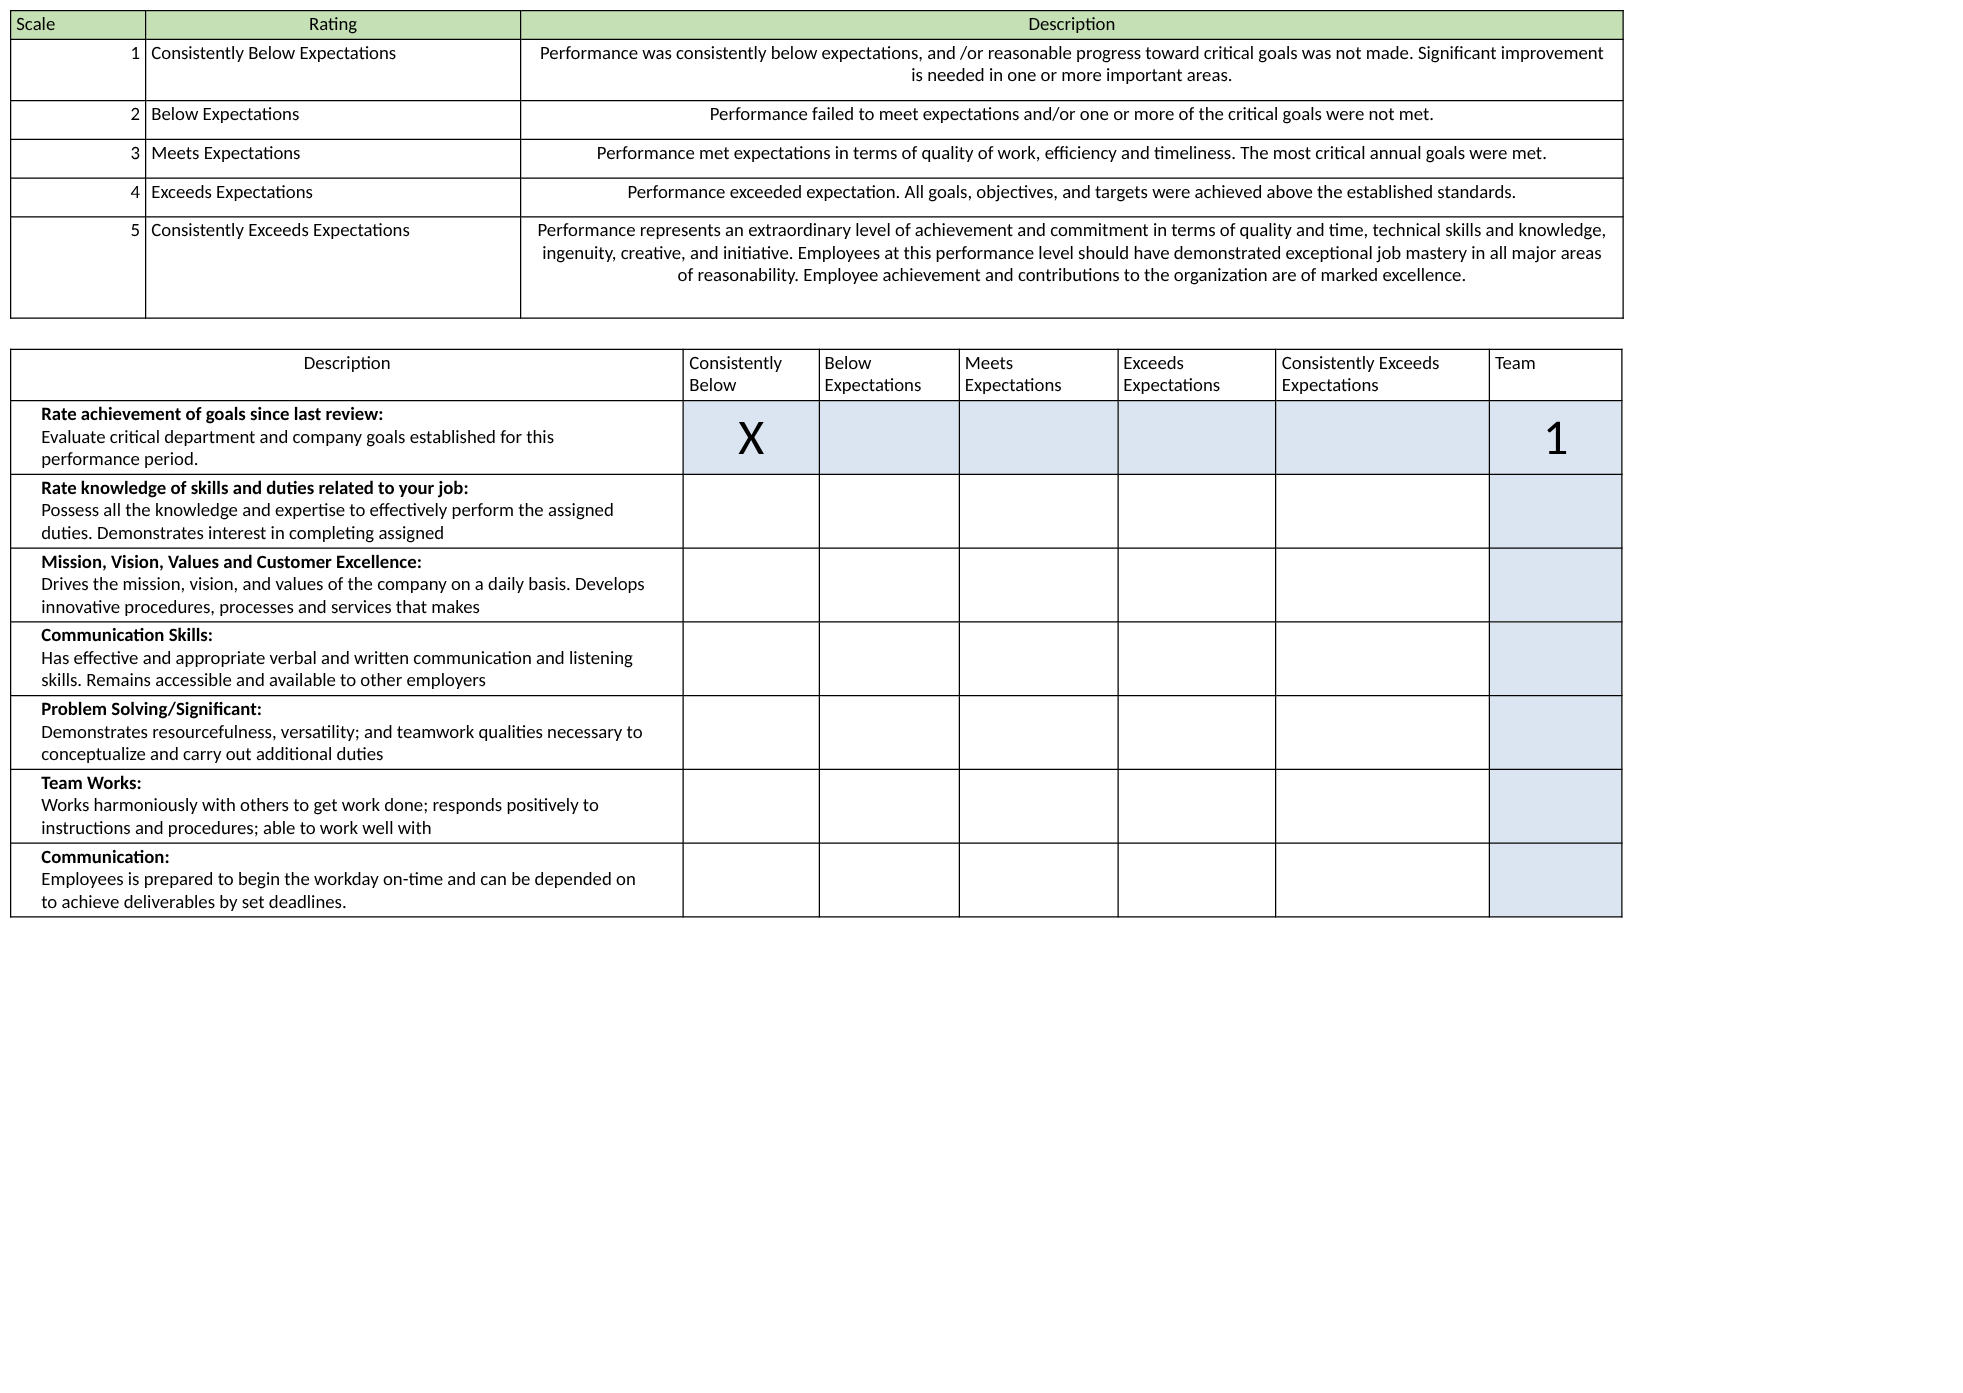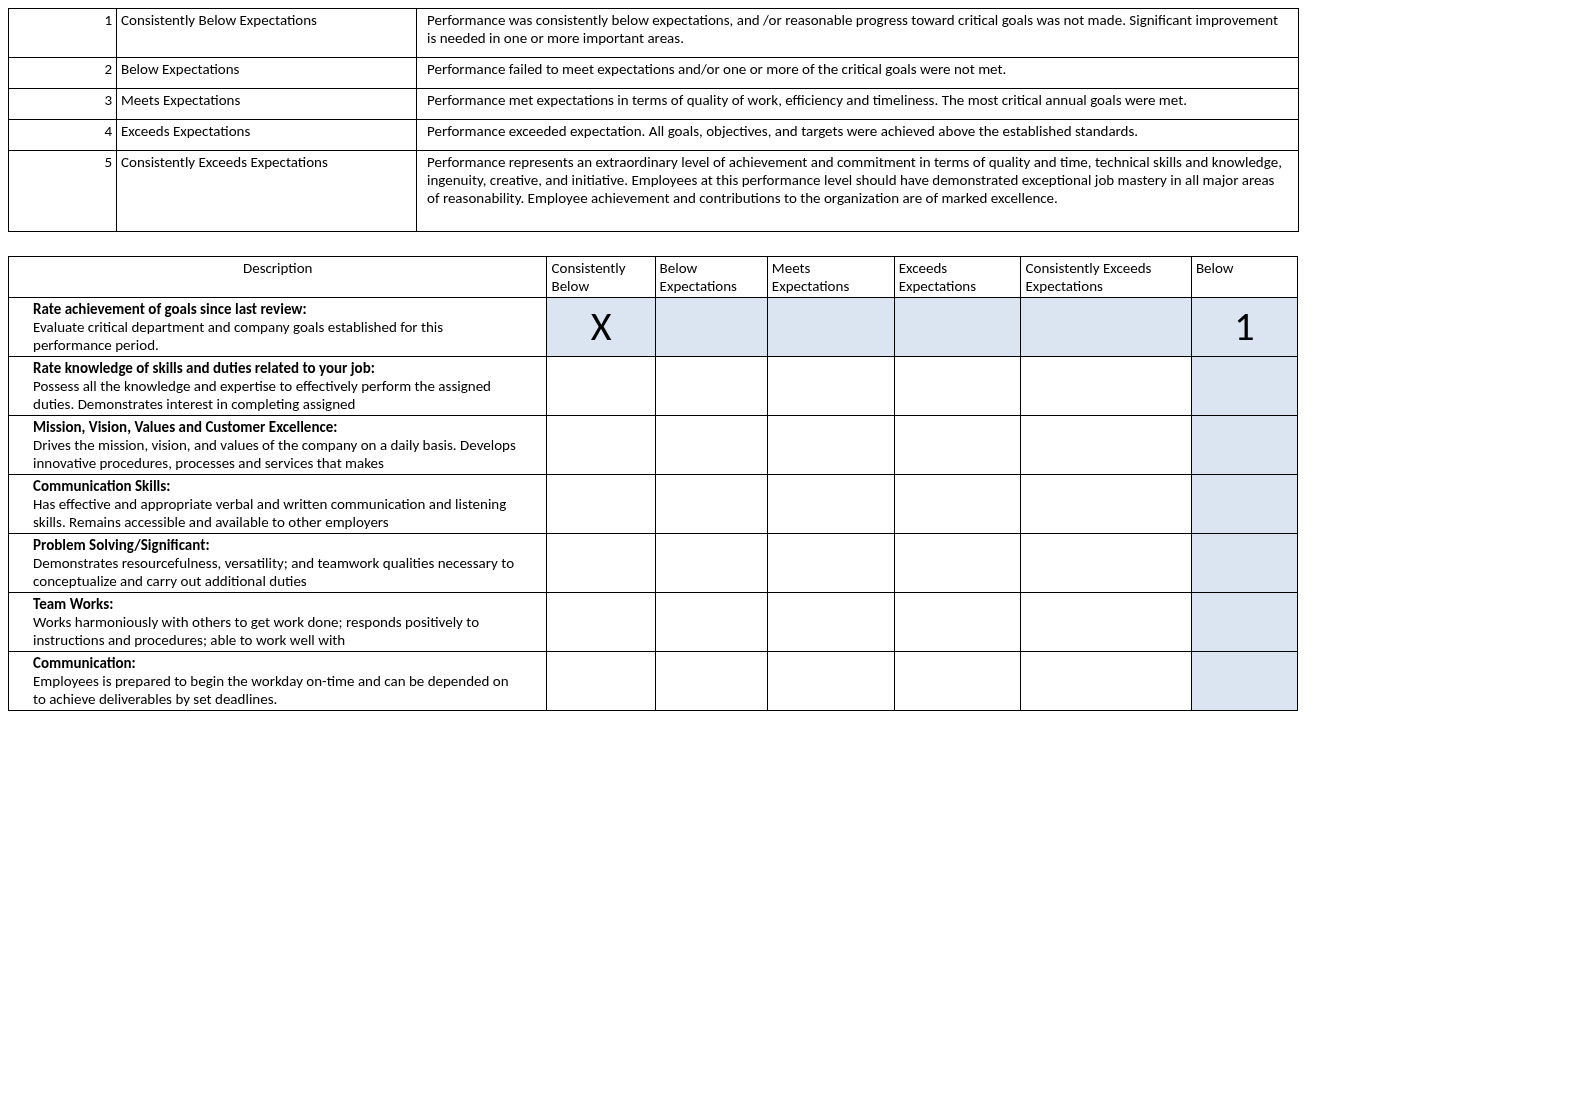--- a/index.html
+++ b/index.html
@@ -24,21 +24,21 @@
   .hdr-green {
     background: #c5e0b4;
     text-align: center;
     font-weight: normal;
   }
   .scale-col { width: 108px; }
   .rating-col { width: 300px; }
   .desc-col  { width: 882px; }
   .scale-num { text-align: right; padding-right:4px;}
   .rating-txt { text-align: left; padding-left:4px;margin-left:16px;}
-  .desc-txt  { text-align: left; padding:2px 10px 10px 10px;}
+  .desc-txt  { text-align: center; padding:2px 10px 10px 10px;}
   .gap { height: 24px; }
   
   .t2 td, .t2 th { border:1px solid #000; }
   .t2-desc { width:518px; text-align:center; font-weight:normal;}
   .t2-c1 { width:104px; }
   .t2-c2 { width:108px; }
   .t2-c3 { width:122px; }
   .t2-c4 { width:122px; }
   .t2-c5 { width:164px; }
   .t2-score{ width:102px;}
@@ -67,20 +67,25 @@
 </head>
 <body>
 
 <table>
   <colgroup>
     <col class="scale-col">
       <col class="rating-col">
       <col class="desc-col">
   </colgroup>
   <tbody>
+      <tr>
+    <th class="hdr-green" style="text-align:left;">Scale</th>
+    <th class="hdr-green">Rating</th>
+    <th class="hdr-green">Description</th>
+  </tr>
   <tr>
     <td class="scale-num">1</td>
     <td class="rating-txt">Consistently Below Expectations</td>
     <td class="desc-txt">Performance was consistently below expectations, and /or reasonable progress toward critical goals was not made. Significant improvement is needed in one or more important areas.</td>
   </tr>
   <tr>
     <td class="scale-num">2</td>
     <td class="rating-txt"> Below Expectations</td>
     <td class="desc-txt">Performance failed to meet expectations and/or one or more of the critical goals were not met.</td>
   </tr>
@@ -115,21 +120,21 @@
       <col class="t2-score">
   </colgroup>
   <tbody>
       <tr>
     <th class="t2-desc" style="padding:2px 4px 20px 4px;">Description</th>
     <th class="t2-head">Consistently Below</th>
     <th class="t2-head">Below Expectations</th>
     <th class="t2-head">Meets Expectations</th>
     <th class="t2-head">Exceeds Expectations</th>
     <th class="t2-head">Consistently Exceeds Expectations</th>
-    <th class="t2-head">Below</th>
+    <th class="t2-head">Team</th>
   </tr>
 
   <tr>
     <td class="row-lbl">
       <span class="bold">Rate achievement of goals since last review:</span><br>
       <span>Evaluate critical department and company goals established for this performance period.</span>
     </td>
     <td class="cell-input"><span class="xmark">X</span></td>
     <td class="cell-input"><span></span></td>
     <td class="cell-input"><span></span></td>

